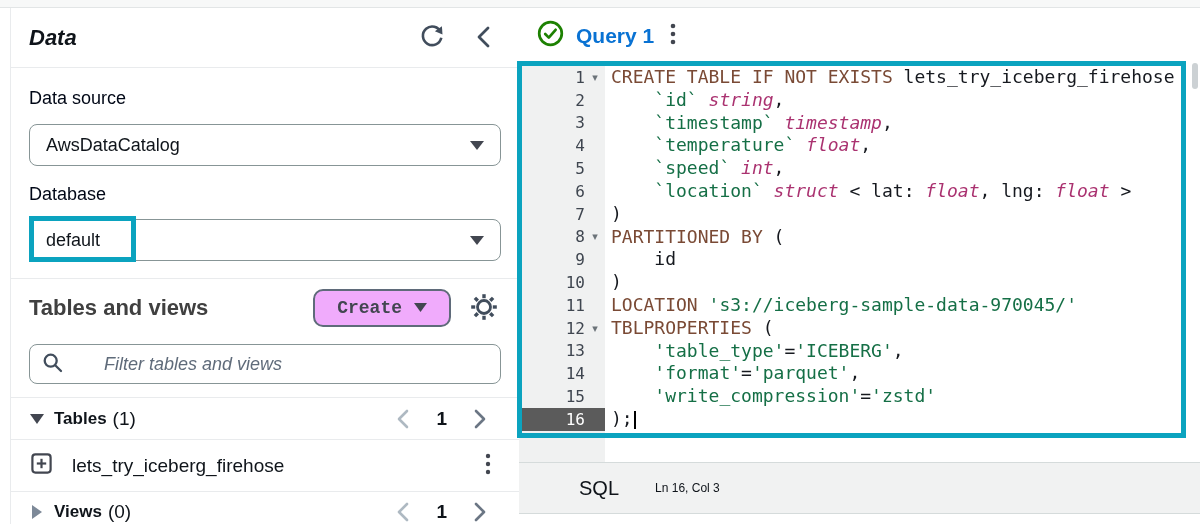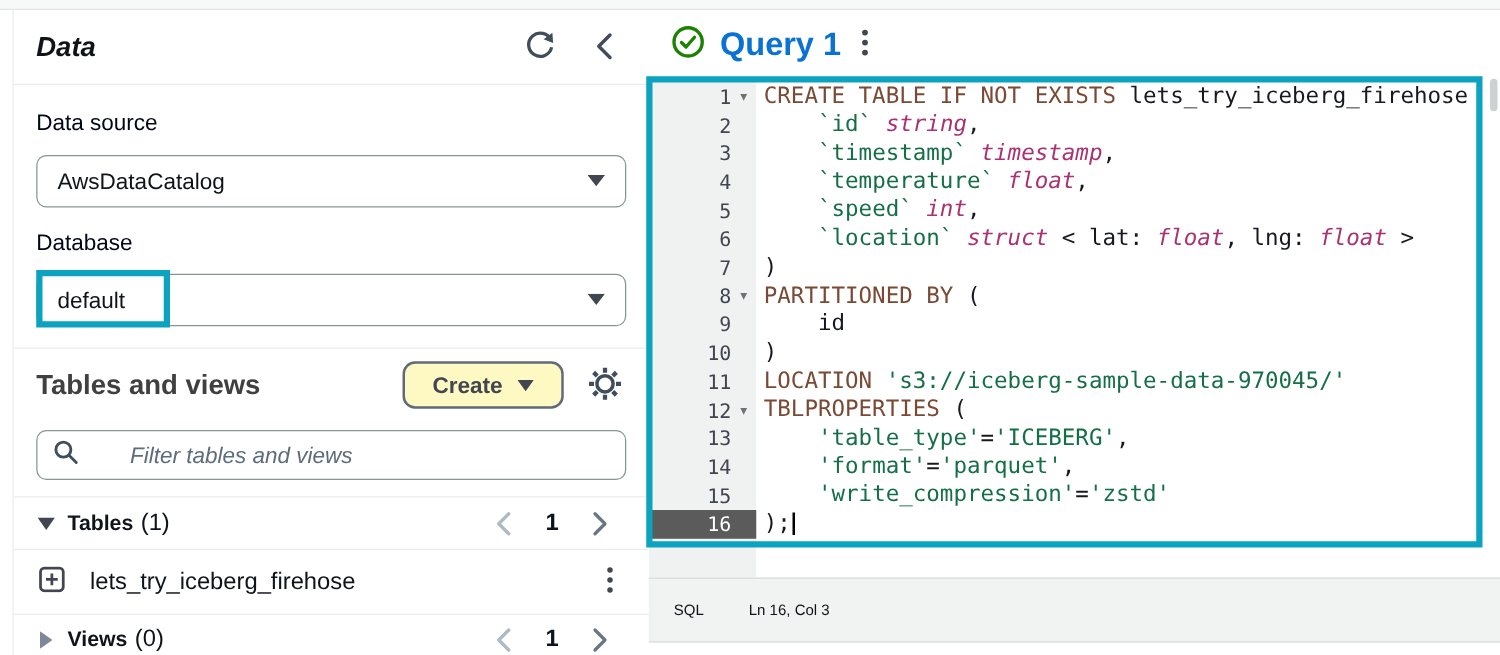--- a/index.html
+++ b/index.html
@@ -25,21 +25,21 @@
   .select .sel-text { font-size:18px; color:#0f141a; padding-left:0; }
   .select .spacer { flex:1; }
   .select + .field-label { margin-top:18px; }
   .select.db { margin-top:13px; }
 
   .divider.after-selects { margin-top:17px; }
 
   .section-head { display:flex; align-items:center; padding:10px 18px; height:58px; }
   .section-title { font-size:22px; font-weight:bold; color:#404040; }
   .create-btn { margin-left:auto; height:38px; padding:0 22px; border:2px solid #5f6b7a; border-radius:10px;
-    background:#fef9c3; display:flex; align-items:center; gap:12px; cursor:pointer; }
+    background:#f0abfc; display:flex; align-items:center; gap:12px; cursor:pointer;font-family:Liberation Mono, monospace; }
   .create-btn .lbl { font-size:18px; font-weight:bold; color:#424650; }
   .gear-btn { margin-left:16px; background:none; border:none; cursor:pointer; display:flex; padding:2px; }
 
   .filter-box { margin:7px 18px 0; height:40px; border:1.5px solid #879596; border-radius:8px;
     display:flex; align-items:center; padding:0 12px; background:#fff;gap:31px; }
   .filter-box input { flex:1; border:none; outline:none; font-size:18px; margin-left:10px;
     font-family:"Liberation Sans", sans-serif; color:#0f141a; background:transparent; }
   .filter-box input::placeholder { font-style:italic; color:#5f6b7a; opacity:1; }
   .divider.after-filter { margin-top:13px; }
 
@@ -53,21 +53,21 @@
 
   .item-row { height:51px; display:flex; align-items:center; padding:0 28px 0 20px; }
   .item-row .item-name { font-size:19px; margin-left:20px; color:#0f141a; }
   .item-row .dots { margin-left:auto; }
   .views-row { height:40px; }
 
   
   .tab-bar { position:absolute; left:519px; top:9px; width:681px; height:53px; background:#fff;
     display:flex; align-items:center; padding-left:18px; }
   .tab { display:flex; align-items:center; gap:12px; cursor:pointer; }
-  .tab-label { font-size:26px; font-weight:bold; color:#0972d3; }
+  .tab-label { font-size:21px; font-weight:bold; color:#0972d3; }
   .tab-menu { margin-left:14px; background:none; border:none; cursor:pointer; display:flex; padding:2px; }
 
   .editor { position:absolute; left:519px; top:62px; width:681px; height:400px; display:flex;
     font-family:"DejaVu Sans Mono", monospace; background:#fff; overflow:hidden; }
   .gutter { width:86px; background:#f0f1f1; padding-top:4px; }
   .gline { height:22.8px; display:flex; align-items:center; font-size:16px; color:#3f4650;
     padding:0 0 0 4px; }
   .gline .lnum { flex:1; text-align:right; }
   .gline .fold { width:20px; text-align:center; font-size:11px; color:#6b7379; font-family:"Liberation Sans",sans-serif; }
   .gline.active { background:#5b5b5b; }
@@ -79,21 +79,21 @@
   .tok-t { color:#aa3270; font-style:italic; }
   .tok-p { color:#16191f; }
   .cursor { display:inline-block; width:2px; height:18px; background:#000; vertical-align:middle; margin-left:1px; }
 
   .scroll-thumb { position:absolute; left:1192px; top:63px; width:6px; height:26px;
     background:#ccd1d4; border-radius:3px; }
 
   .status-bar { position:absolute; left:519px; top:462px; width:681px; height:52px;
     background:#f1f2f2; border-top:1px solid #d5dbdb; border-bottom:1px solid #d5dbdb;
     display:flex; align-items:center; }
-  .status-lang { font-size:12px; margin-left:20px; }
+  .status-lang { font-size:20px; margin-left:60px; }
   .status-pos  { font-size:12px; margin-left:36px; }
 
   
   .ann { position:absolute; border:5px solid var(--ann, #0ba3bf); pointer-events:none; }
   .ann-default { left:29px; top:216px; width:107px; height:46px; }
   .ann-editor  { left:517px; top:61px; width:669px; height:377px; }
 </style>
 </head>
 <body>
 

